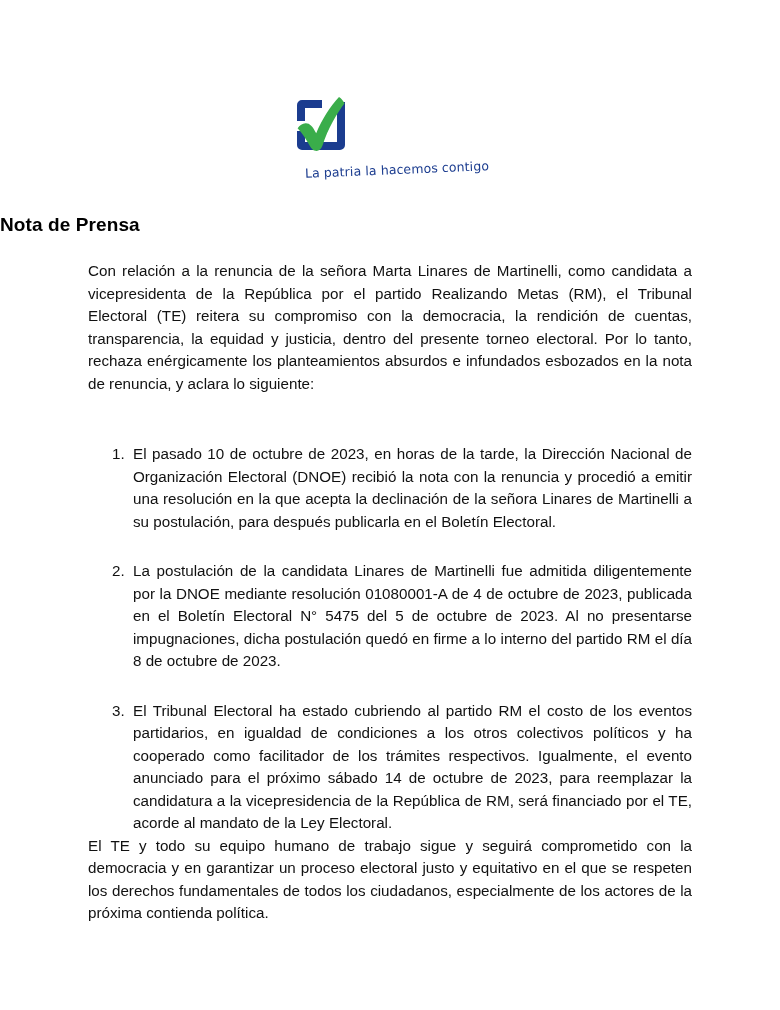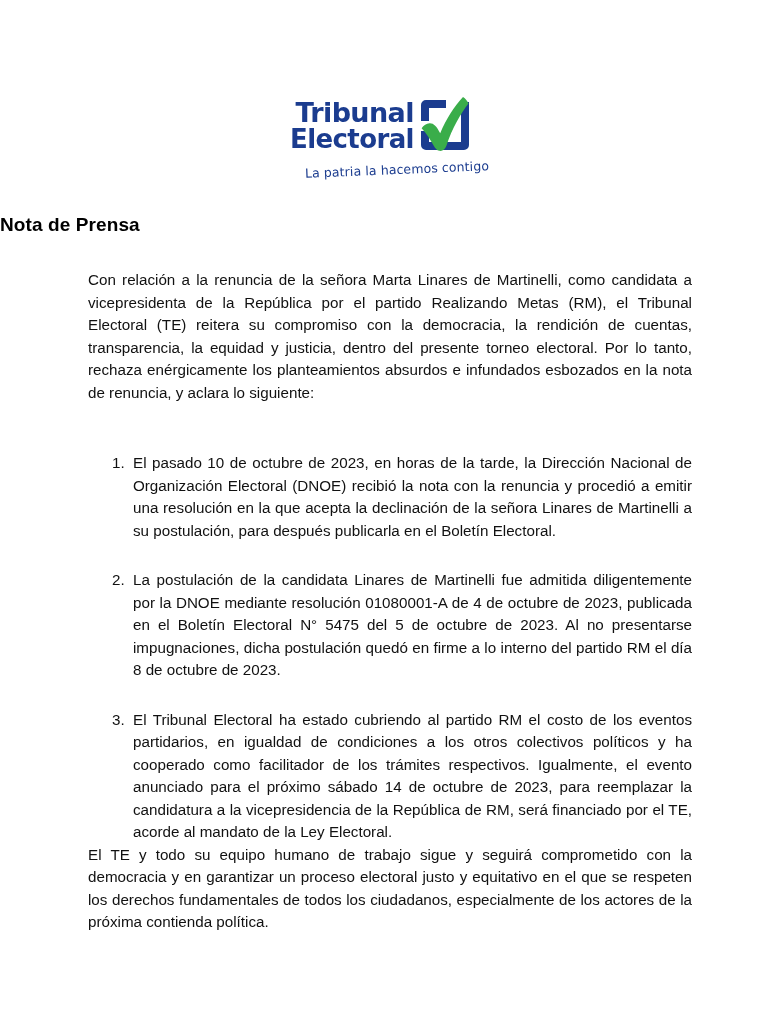--- a/index.html
+++ b/index.html
@@ -93,21 +93,21 @@
     color: #000;
     margin: 0;
     padding-top: 30px;
     letter-spacing: 0.1px;
   }
 
   
   .body-area {
     position: absolute;
     left: 88px;
-    top: 269px;
+    top: 260px;
     width: 604px;
   }
   p.para {
     margin: 0;
     text-align: justify;
     font-size: 15.2px;
     line-height: 1.48;
     color: #111;
     font-family: "Liberation Sans", sans-serif;
   }
@@ -142,24 +142,20 @@
   .closing { margin-top: 30px; }
 </style>
 </head>
 <body>
 
 <div class="page">
 
   <div class="logo-wrap">
     <div class="logo">
       <div class="logo-lockup">
-        <div class="logo-words">
-          <span class="logo-word">Tribunal</span>
-          <span class="logo-word second">Electoral</span>
-        </div>
         <div class="logo-mark">
           <svg width="58" height="62" viewBox="0 0 58 62" xmlns="http://www.w3.org/2000/svg" aria-hidden="true">
 
             <path d="M30 5 H10 A5 5 0 0 0 5 10 V26 H13 V13 H30 Z" fill="#1b3c8f"></path>
             <path d="M45 7 H53 V50 A5 5 0 0 1 48 55 H24 V47 H45 Z" fill="#1b3c8f"></path>
             <path d="M5 36 H13 V47 H22 V55 H10 A5 5 0 0 1 5 50 Z" fill="#1b3c8f"></path>
 
             <path d="M47 2 C49.5 3.5 51.5 6 52.5 8.5 C45 18 36 33.5 30.5 50.5 C29.2 54.5 26.2 56.5 23.2 55.8 C20.8 55.2 19.2 53.2 17.6 50.4 C14.2 44.4 10.4 38.6 5.6 33.2 C7.6 30.4 10.4 28.4 13.6 28.2 C17.6 28 20.6 31.2 24.2 38.2 C30 24.5 38 11.5 47 2 Z" fill="#3aad4a"></path>
           </svg>
         </div>

